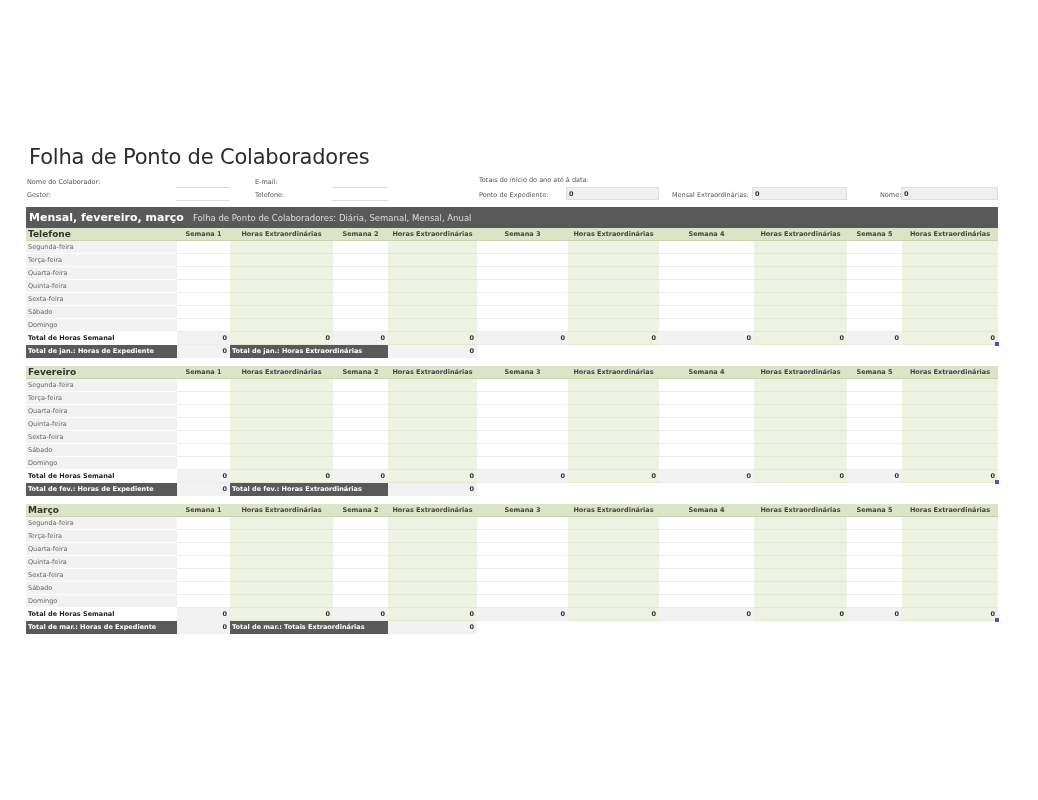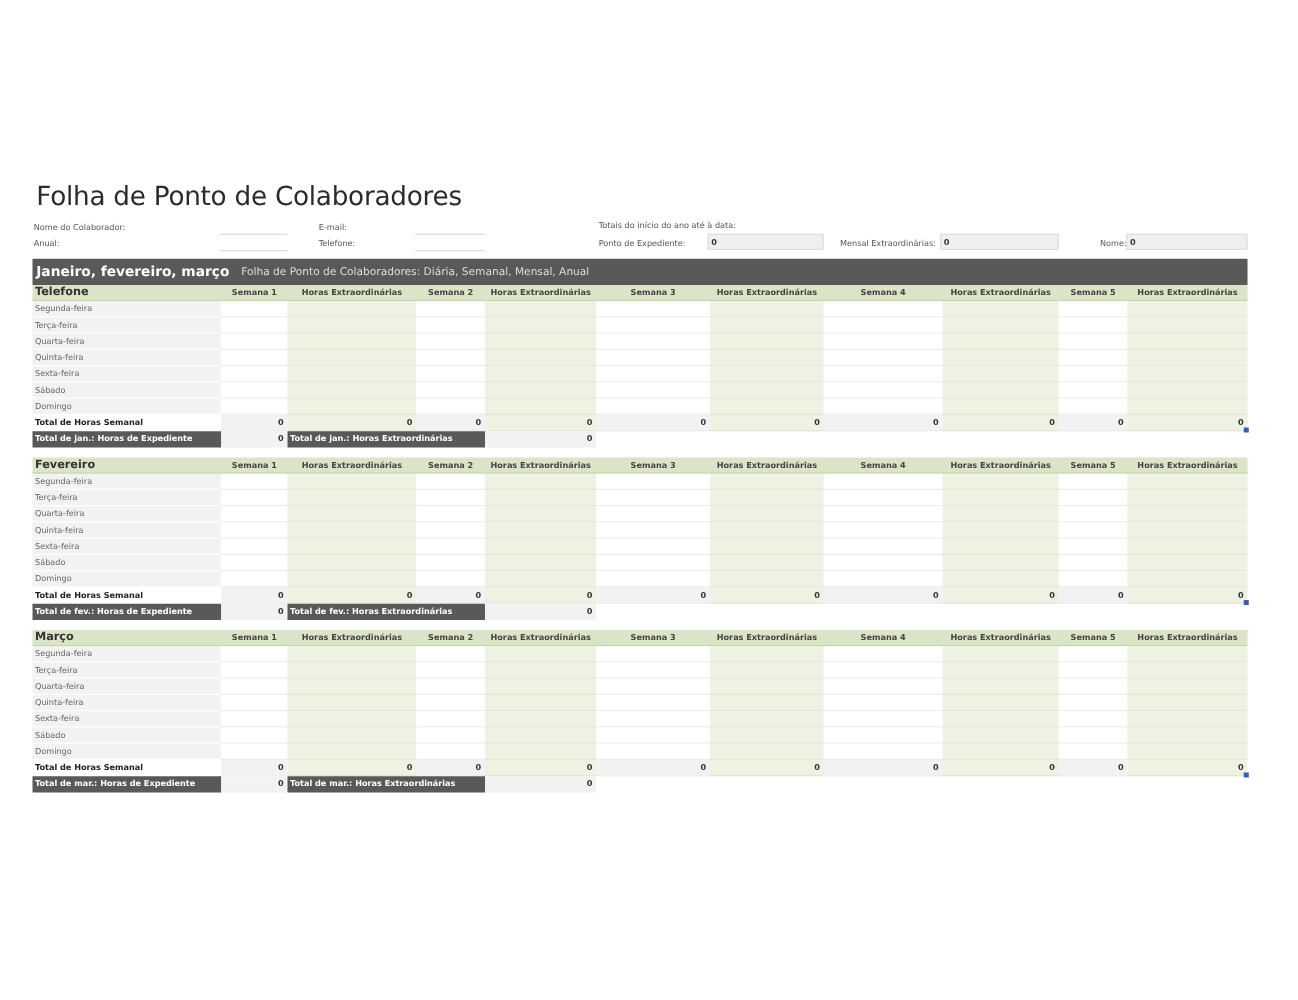--- a/index.html
+++ b/index.html
@@ -46,37 +46,37 @@
   .handle { position: absolute; width: 4px; height: 4px; background: #3b5bb5; }
 </style>
 </head>
 <body>
 
 <div class="sheet">
   <div class="title">Folha de Ponto de Colaboradores</div>
 
   <div class="meta" style="left:1px;top:38px;">Nome do Colaborador:</div>
   <div class="uline" style="left:150px;top:47px;width:54px;"></div>
-  <div class="meta" style="left:1px;top:51px;">Anual:</div>
+  <div class="meta" style="left:1px;top:51px;">Gestor:</div>
   <div class="uline" style="left:150px;top:60px;width:54px;"></div>
   <div class="meta" style="left:229px;top:38px;">E-mail:</div>
   <div class="uline" style="left:306px;top:47px;width:56px;"></div>
   <div class="meta" style="left:229px;top:51px;">Telefone:</div>
   <div class="uline" style="left:306px;top:60px;width:56px;"></div>
 
   <div class="meta" style="left:453px;top:36px;">Totais do início do ano até à data:</div>
   <div class="meta" style="left:453px;top:51px;">Ponto de Expediente:</div>
   <div class="ytd-box" style="left:540px;top:47px;width:93px;">0</div>
   <div class="meta" style="left:646px;top:51px;">Mensal Extraordinárias:</div>
   <div class="ytd-box" style="left:726px;top:47px;width:95px;">0</div>
   <div class="meta" style="left:854px;top:51px;">Nome:</div>
   <div class="ytd-box" style="left:875px;top:47px;width:97px;">0</div>
 
   <div class="banner">
-    <span class="b1">Janeiro, fevereiro, março</span>
+    <span class="b1">Mensal, fevereiro, março</span>
     <span class="b2">Folha de Ponto de Colaboradores: Diária, Semanal, Mensal, Anual</span>
   </div>
 
   <div id="months">
       <div class="month" style="top: 88px;">
         <div class="row hdr" style="top: 0px;">
           <div class="cell first" style="left: 0px; width: 151px;">Telefone</div>
           <div class="cell" style="left: 151px; width: 53px;">Semana 1</div>
           <div class="cell" style="left: 204px; width: 103px;">Horas Extraordinárias</div>
           <div class="cell" style="left: 307px; width: 55px;">Semana 2</div>
@@ -440,19 +440,19 @@
           <div class="cell w" style="left: 451px; width: 91px;">0</div>
           <div class="cell g" style="left: 542px; width: 91px;">0</div>
           <div class="cell w" style="left: 633px; width: 95px;">0</div>
           <div class="cell g" style="left: 728px; width: 93px;">0</div>
           <div class="cell w" style="left: 821px; width: 55px;">0</div>
           <div class="cell g" style="left: 876px; width: 96px;">0</div>
         </div>
         <div class="row mt" style="top: 117px;">
           <div class="cell dark" style="left: 0px; width: 151px;">Total de mar.: Horas de Expediente</div>
           <div class="cell val" style="left: 151px; width: 53px;">0</div>
-          <div class="cell dark" style="left: 204px; width: 158px;">Total de mar.: Horas Extraordinárias</div>
+          <div class="cell dark" style="left: 204px; width: 158px;">Total de mar.: Totais Extraordinárias</div>
           <div class="cell val" style="left: 362px; width: 89px;">0</div>
         </div>
         <div class="handle" style="left: 969px; top: 114px;"></div>
       </div>
     </div>
 </div>
 
 </body></html>

